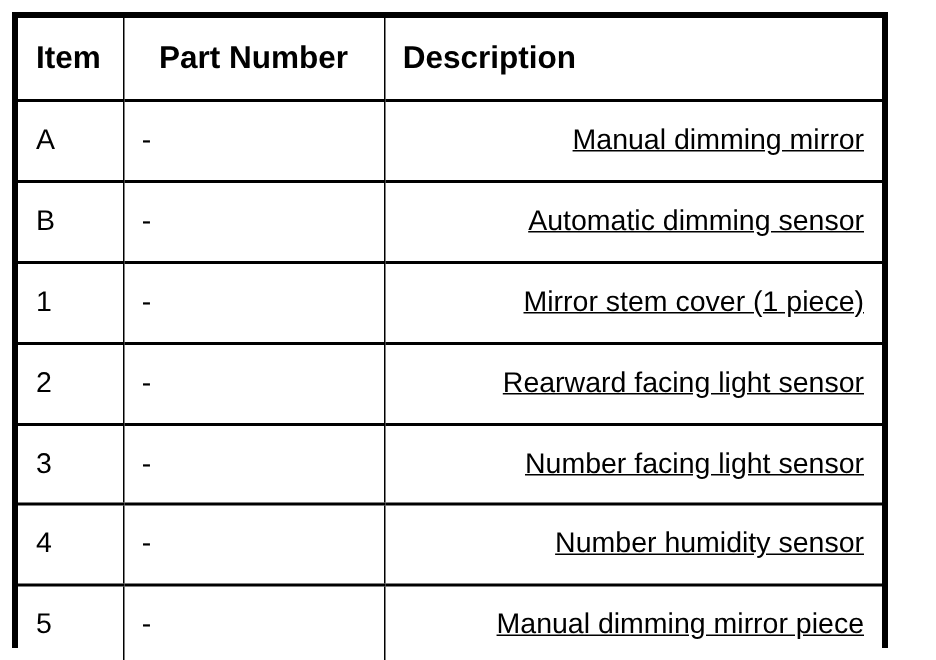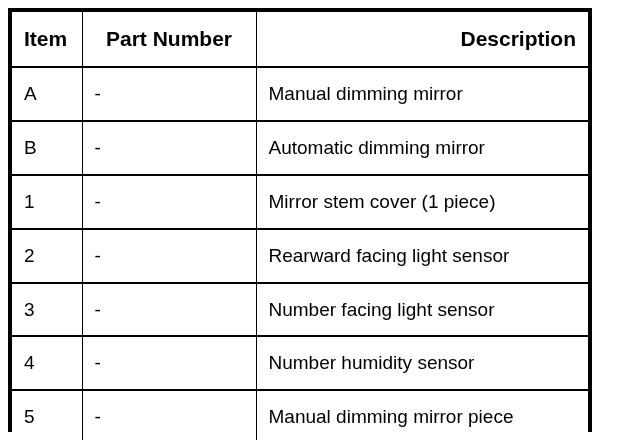--- a/index.html
+++ b/index.html
@@ -70,31 +70,31 @@
   table.parts-table td:last-child     { border-right: none; }
 
   table.parts-table thead th {
     font-weight: bold;
     font-size: 21px;
     height: 51px;
     border-bottom: 2px solid #000000;
   }
   .th-item { text-align: left; }
   .th-part { text-align: center; }
-  .th-desc { text-align: right; }
+  .th-desc { text-align: left; }
 
   table.parts-table tbody td {
     font-weight: normal;
     height: 53px;
     border-top: 2px solid #000000;
   }
 
   .cell-item { text-align: left; }
   .cell-part { text-align: left; }
-  .cell-desc { text-align: left; }
+  .cell-desc { text-align: right; text-decoration: underline; }
 </style>
 </head>
 <body>
 
 <div id="page">
 
   <div class="parts-table-wrap">
     <table class="parts-table">
       <colgroup>
         <col class="col-item">
@@ -110,21 +110,21 @@
       </thead>
       <tbody>
         <tr>
           <td class="cell-item">A</td>
           <td class="cell-part">-</td>
           <td class="cell-desc">Manual dimming mirror</td>
         </tr>
         <tr>
           <td class="cell-item">B</td>
           <td class="cell-part">-</td>
-          <td class="cell-desc">Automatic dimming mirror</td>
+          <td class="cell-desc">Automatic dimming sensor</td>
         </tr>
         <tr>
           <td class="cell-item">1</td>
           <td class="cell-part">-</td>
           <td class="cell-desc">Mirror stem cover (1 piece)</td>
         </tr>
         <tr>
           <td class="cell-item">2</td>
           <td class="cell-part">-</td>
           <td class="cell-desc">Rearward facing light sensor</td>

